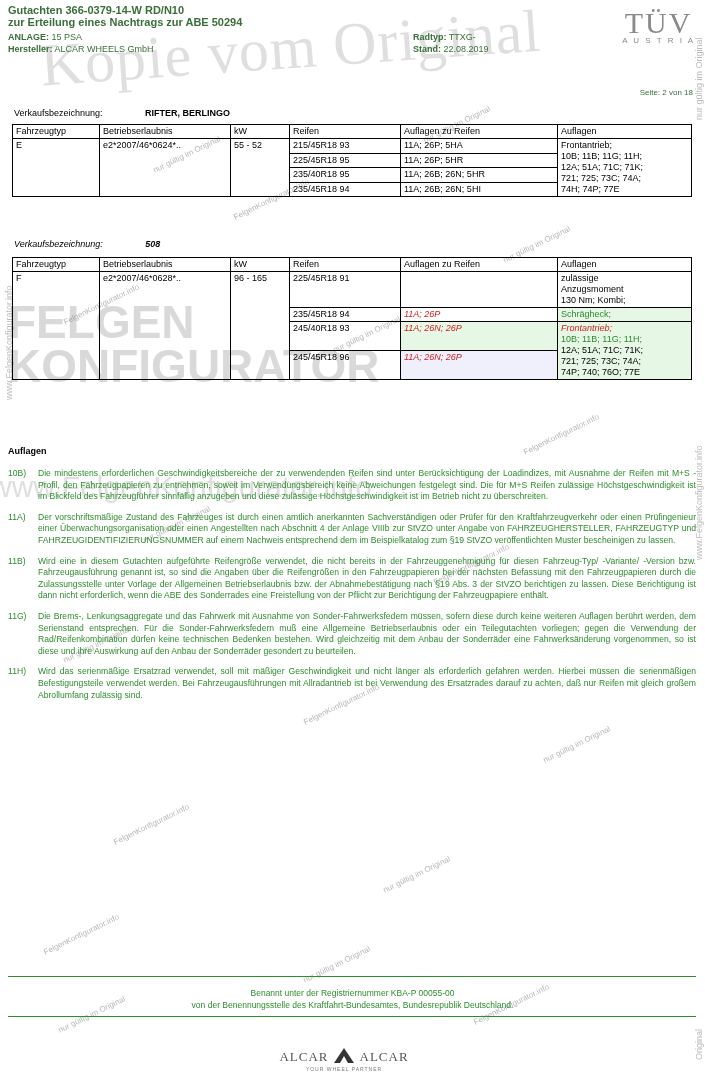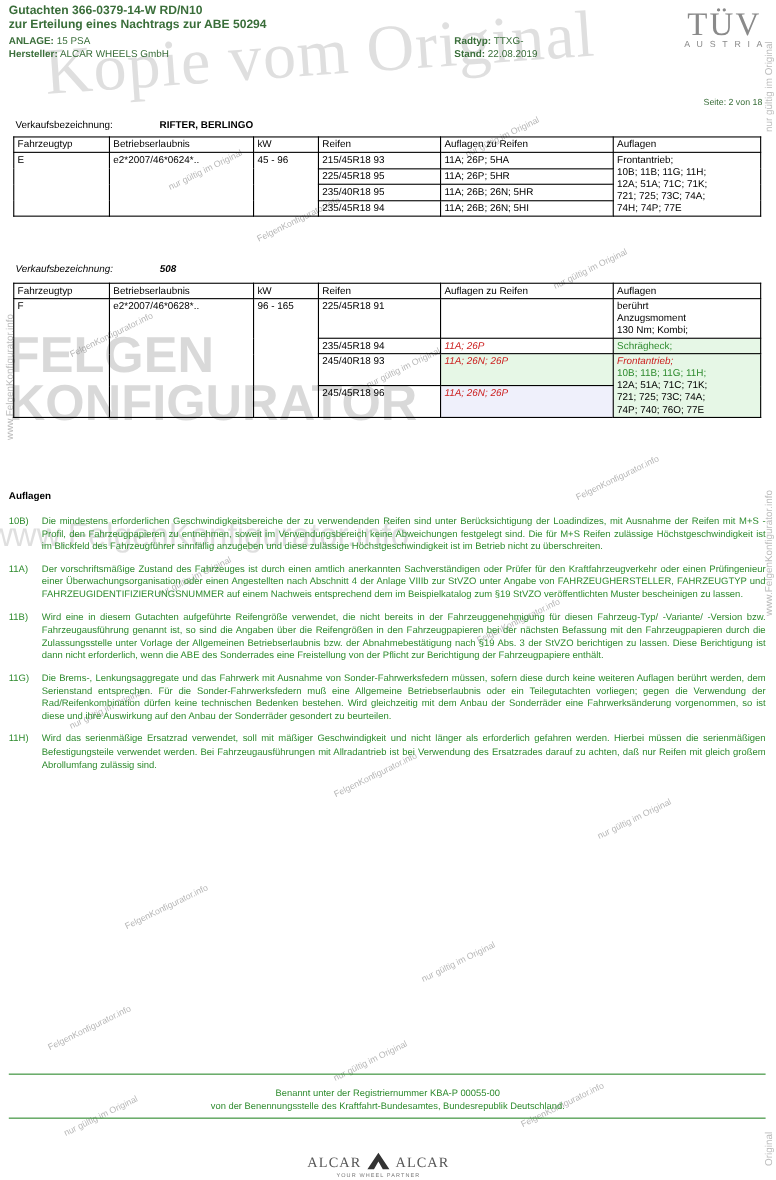--- a/index.html
+++ b/index.html
@@ -163,21 +163,21 @@
       <th style="width:80px;">Fahrzeugtyp</th>
       <th style="width:124px;">Betriebserlaubnis</th>
       <th style="width:52px;">kW</th>
       <th style="width:104px;">Reifen</th>
       <th style="width:150px;">Auflagen zu Reifen</th>
       <th>Auflagen</th>
     </tr>
     <tr>
       <td rowspan="4">E</td>
       <td rowspan="4">e2*2007/46*0624*..</td>
-      <td rowspan="4">45 - 96</td>
+      <td rowspan="4">55 - 52</td>
       <td>215/45R18 93</td>
       <td>11A; 26P; 5HA</td>
       <td rowspan="4">
         <div>Frontantrieb;</div>
         <div>10B; 11B; 11G; 11H;</div>
         <div>12A; 51A; 71C; 71K;</div>
         <div>721; 725; 73C; 74A;</div>
         <div>74H; 74P; 77E</div>
       </td>
     </tr>
@@ -211,21 +211,21 @@
       <th style="width:150px;">Auflagen zu Reifen</th>
       <th>Auflagen</th>
     </tr>
     <tr>
       <td rowspan="4">F</td>
       <td rowspan="4">e2*2007/46*0628*..</td>
       <td rowspan="4">96 - 165</td>
       <td>225/45R18 91</td>
       <td></td>
       <td>
-        <div>berührt</div>
+        <div>zulässige</div>
         <div>Anzugsmoment</div>
         <div>130 Nm; Kombi;</div>
       </td>
     </tr>
     <tr>
       <td>235/45R18 94</td>
       <td class="c-red">11A; 26P</td>
       <td class="bg-green">
         <span class="c-green">Schrägheck;</span>
       </td>

